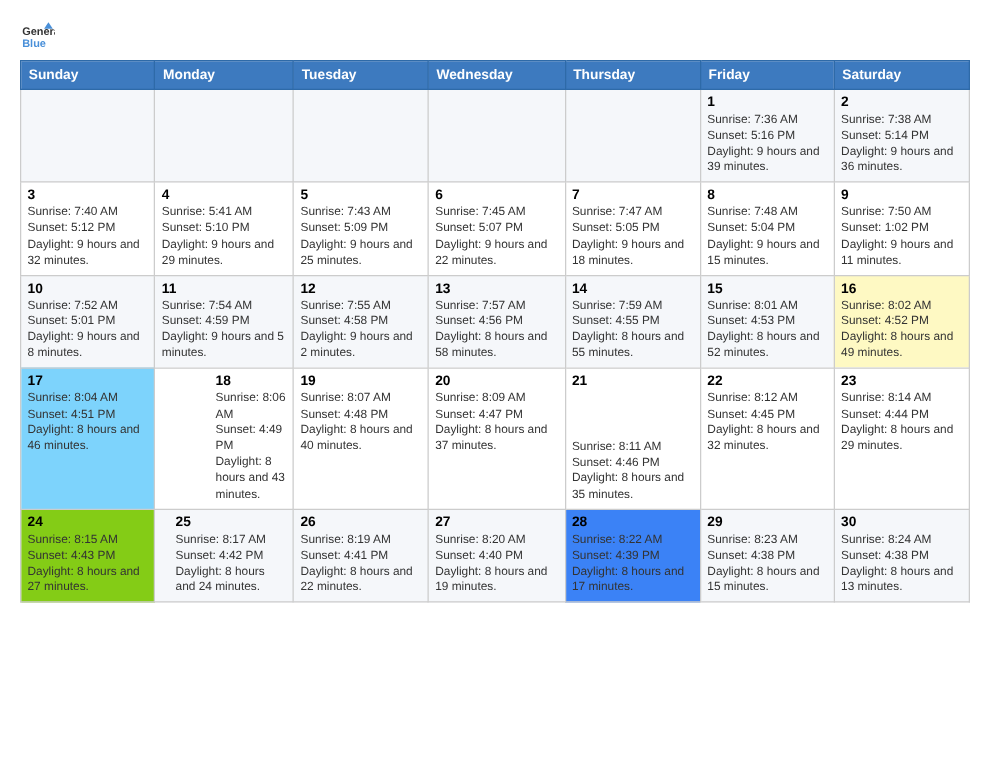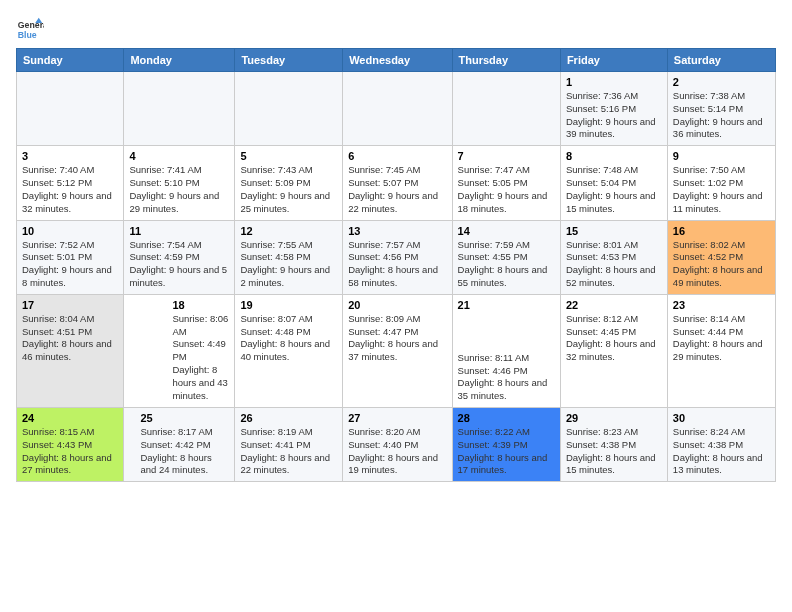--- a/index.html
+++ b/index.html
@@ -128,21 +128,21 @@
       </tr>
       <tr>
         <td style="background-color: rgb(255, 255, 255);">
           <div class="cell-day">3</div>
           <div class="cell-info" style="white-space: pre-line;">Sunrise: 7:40 AM
 Sunset: 5:12 PM
 Daylight: 9 hours and 32 minutes.</div>
         </td>
         <td style="background-color: rgb(255, 255, 255);">
           <div class="cell-day">4</div>
-          <div class="cell-info" style="white-space: pre-line;">Sunrise: 7:41 AM
+          <div class="cell-info" style="white-space: pre-line;">Sunrise: 5:41 AM
 Sunset: 5:10 PM
 Daylight: 9 hours and 29 minutes.</div>
         </td>
         <td style="background-color: rgb(255, 255, 255);">
           <div class="cell-day">5</div>
           <div class="cell-info" style="white-space: pre-line;">Sunrise: 7:43 AM
 Sunset: 5:09 PM
 Daylight: 9 hours and 25 minutes.</div>
         </td>
         <td style="background-color: rgb(255, 255, 255);">
@@ -200,29 +200,29 @@
           <div class="cell-info" style="white-space: pre-line;">Sunrise: 7:59 AM
 Sunset: 4:55 PM
 Daylight: 8 hours and 55 minutes.</div>
         </td>
         <td style="background-color: rgb(245, 247, 250);">
           <div class="cell-day">15</div>
           <div class="cell-info" style="white-space: pre-line;">Sunrise: 8:01 AM
 Sunset: 4:53 PM
 Daylight: 8 hours and 52 minutes.</div>
         </td>
-        <td style="background-color: #fdba74;">
+        <td style="background-color: #fef9c3;">
           <div class="cell-day">16</div>
           <div class="cell-info" style="white-space: pre-line;">Sunrise: 8:02 AM
 Sunset: 4:52 PM
 Daylight: 8 hours and 49 minutes.</div>
         </td>
       </tr>
       <tr>
-        <td style="background-color: #e5e5e5;">
+        <td style="background-color: #7dd3fc;">
           <div class="cell-day">17</div>
           <div class="cell-info" style="white-space: pre-line;">Sunrise: 8:04 AM
 Sunset: 4:51 PM
 Daylight: 8 hours and 46 minutes.</div>
         </td>
         <td style="background-color: rgb(255, 255, 255); padding-left: 48px;">
           <div class="cell-day">18</div>
           <div class="cell-info" style="white-space: pre-line;">Sunrise: 8:06 AM
 Sunset: 4:49 PM
 Daylight: 8 hours and 43 minutes.</div>
@@ -252,21 +252,21 @@
 Daylight: 8 hours and 32 minutes.</div>
         </td>
         <td style="background-color: rgb(255, 255, 255);">
           <div class="cell-day">23</div>
           <div class="cell-info" style="white-space: pre-line;">Sunrise: 8:14 AM
 Sunset: 4:44 PM
 Daylight: 8 hours and 29 minutes.</div>
         </td>
       </tr>
       <tr>
-        <td style="background-color: #bef264;">
+        <td style="background-color: #84cc16;">
           <div class="cell-day">24</div>
           <div class="cell-info" style="white-space: pre-line;">Sunrise: 8:15 AM
 Sunset: 4:43 PM
 Daylight: 8 hours and 27 minutes.</div>
         </td>
         <td style="background-color: rgb(245, 247, 250); padding-left: 16px;">
           <div class="cell-day">25</div>
           <div class="cell-info" style="white-space: pre-line;">Sunrise: 8:17 AM
 Sunset: 4:42 PM
 Daylight: 8 hours and 24 minutes.</div>

